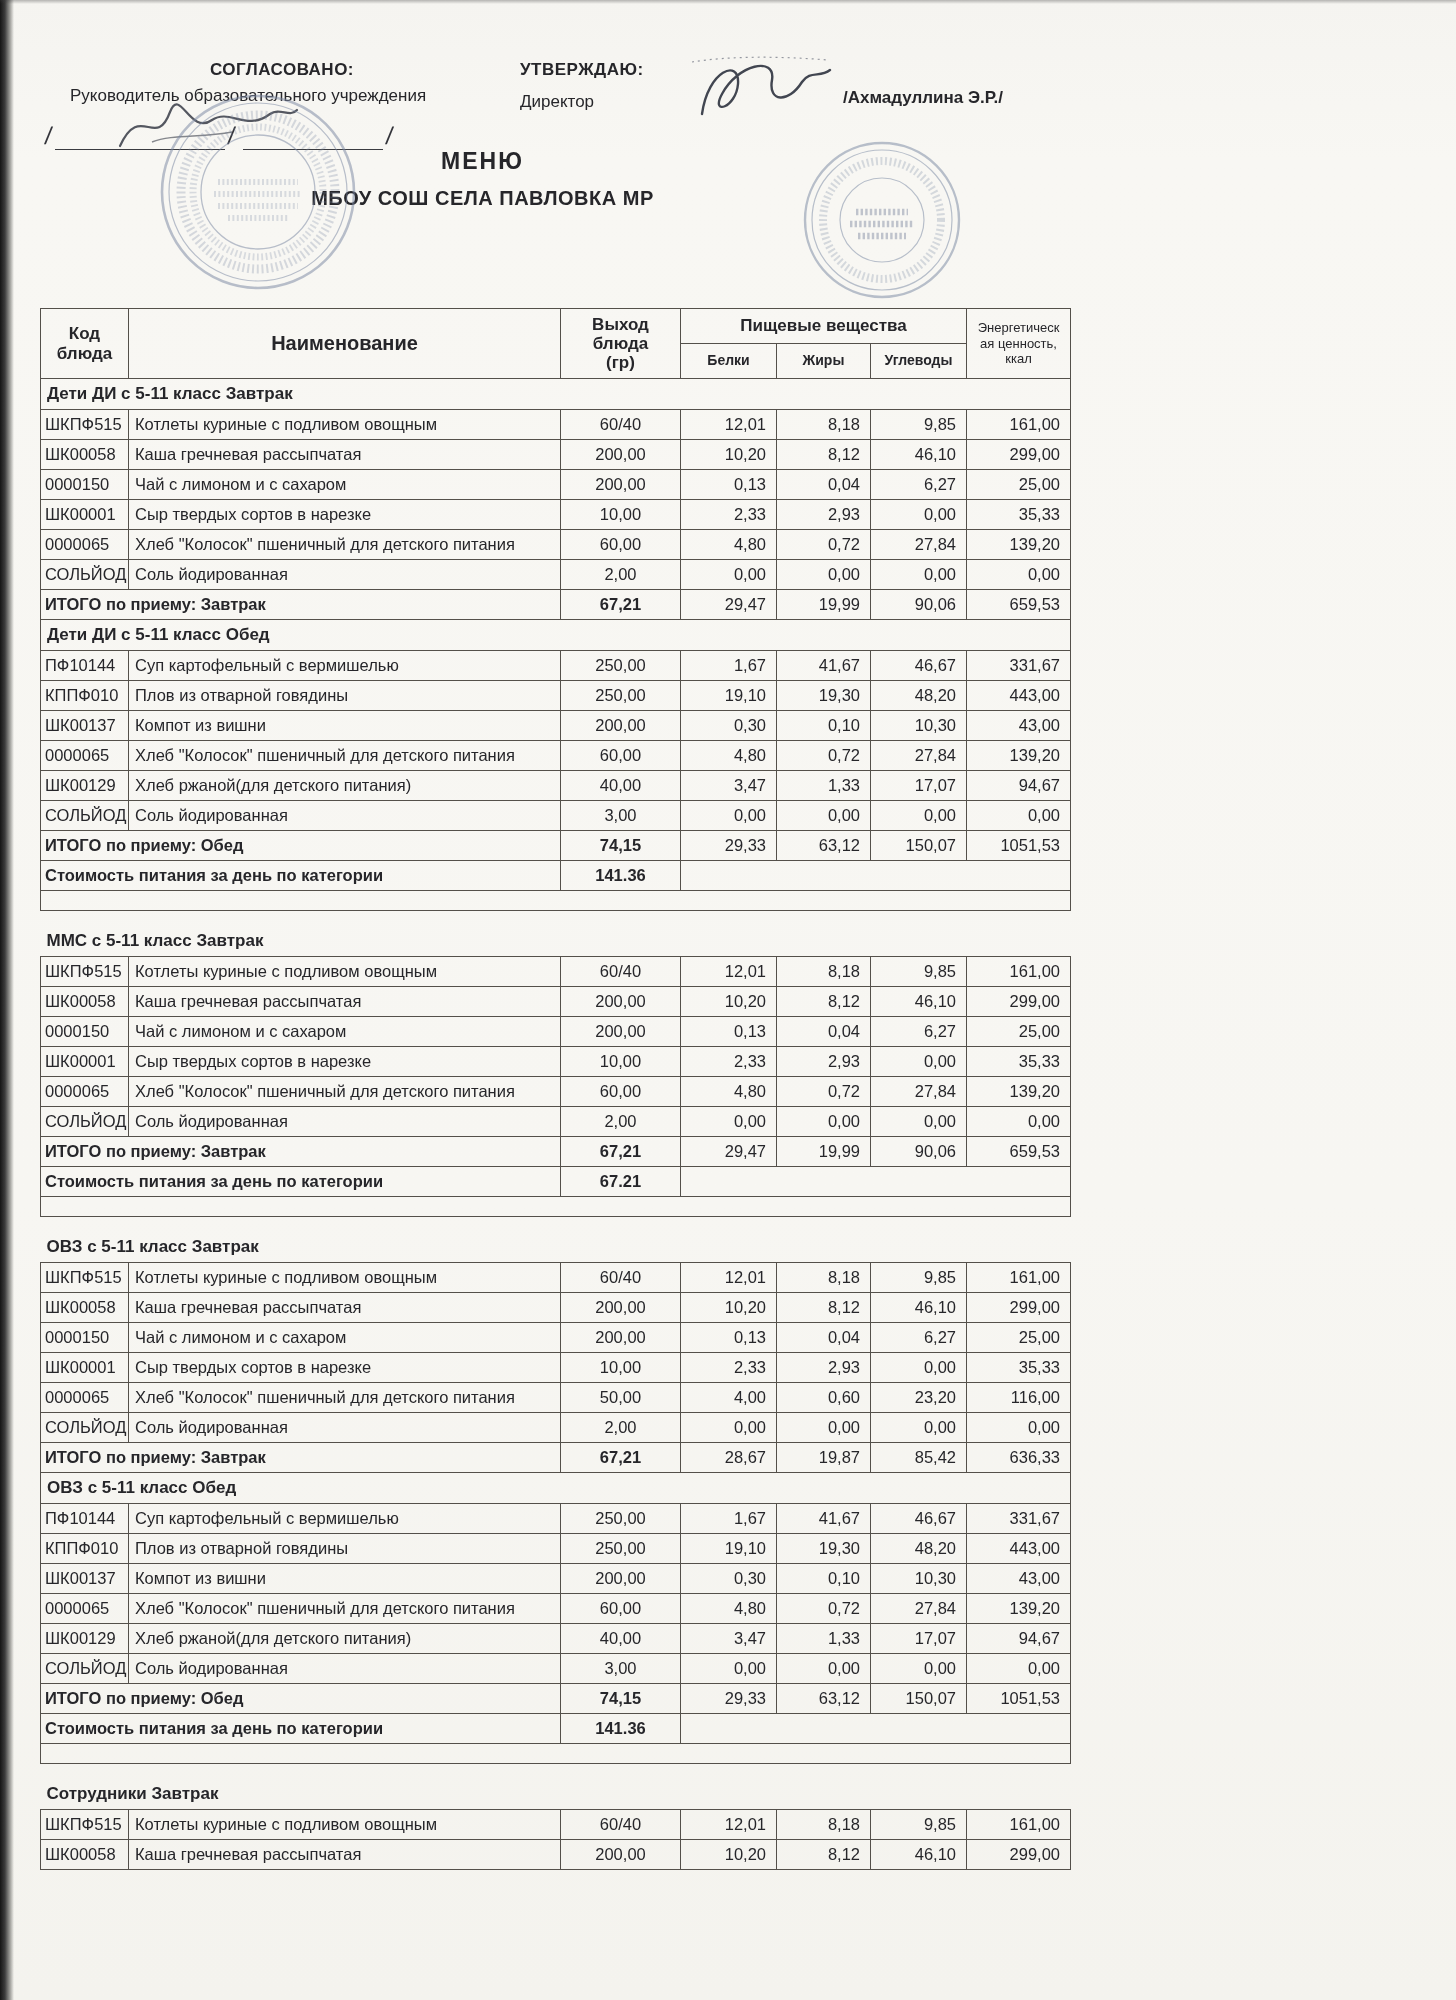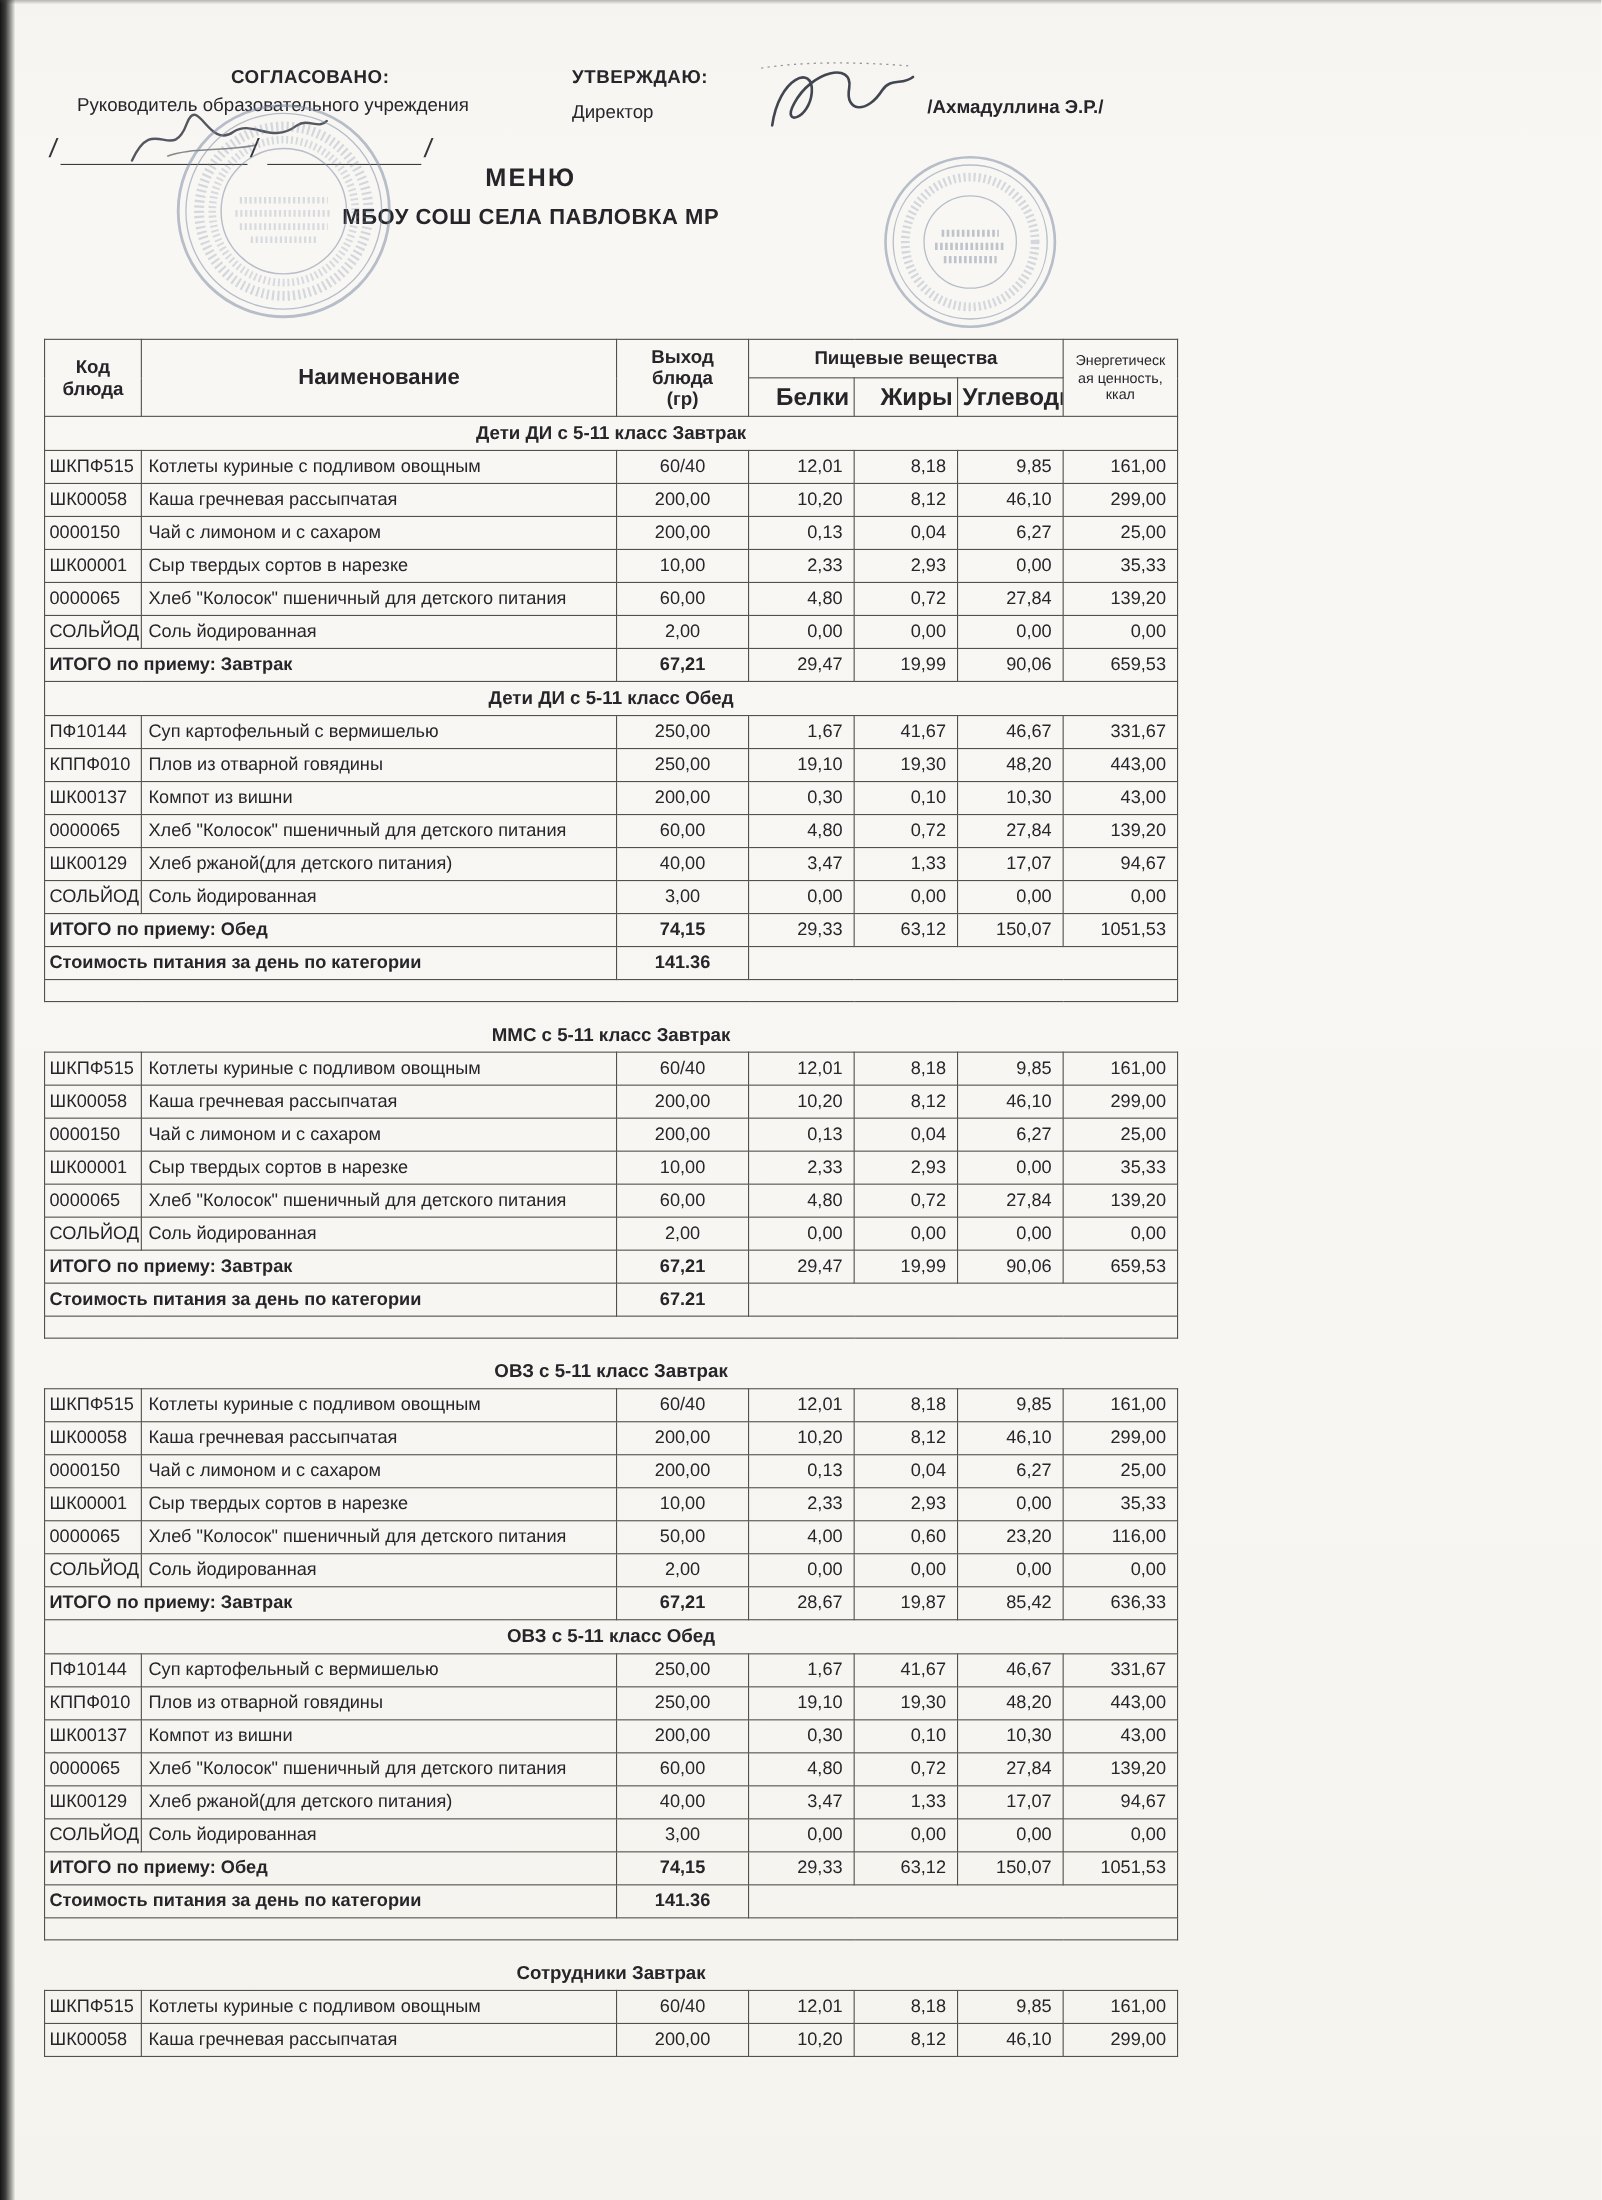--- a/index.html
+++ b/index.html
@@ -38,28 +38,28 @@
   .sig{position:absolute;pointer-events:none;}
   .sig-left{left:112px;top:84px;opacity:.85;}
   .sig-right{left:688px;top:52px;opacity:.9;}
 
   
   .menu-table-wrap{position:absolute;left:40px;top:308px;width:1030px;}
   table{border-collapse:collapse;table-layout:fixed;width:1030px;}
   th,td{border:1px solid #54504a;overflow:hidden;}
   th{font-size:17px;font-weight:bold;text-align:center;vertical-align:middle;padding:2px 4px;white-space:pre-line;line-height:1.12;}
   th.th-nutrients{height:30px;}
-  th.th-sub{height:30px;font-size:22px;text-align:right;}
+  th.th-sub{height:30px;font-size:14px;}
   th.th-energy{font-size:13px;font-weight:normal;line-height:1.2;}
   td{font-size:16.5px;height:27px;padding:1px 6px;vertical-align:middle;white-space:nowrap;}
   td.c-code{text-align:left;padding-left:4px;padding-right:2px;}
   td.c-name{text-align:left;}
   td.c-w{text-align:center;}
   td.c-num{text-align:right;padding-right:10px;}
-  tr.section-title-row td{border:none;font-weight:bold;text-align:center;font-size:17px;height:28px;}
+  tr.section-title-row td{border:none;font-weight:bold;text-align:left;font-size:17px;height:28px;}
   tr.section-title-row.embedded td{border:1px solid #54504a;}
   tr.total-row td{font-weight:normal;}
   tr.total-row td.c-label, tr.total-row td.c-w{font-weight:bold;}
   tr.cost-row td.c-label, tr.cost-row td.c-w{font-weight:bold;}
   td.c-label{text-align:left;padding-left:4px;}
   tr.gap-row td{border:none;height:13px;}
   tr.empty-row td{height:17px;}
 </style>
 </head>
 <body>

